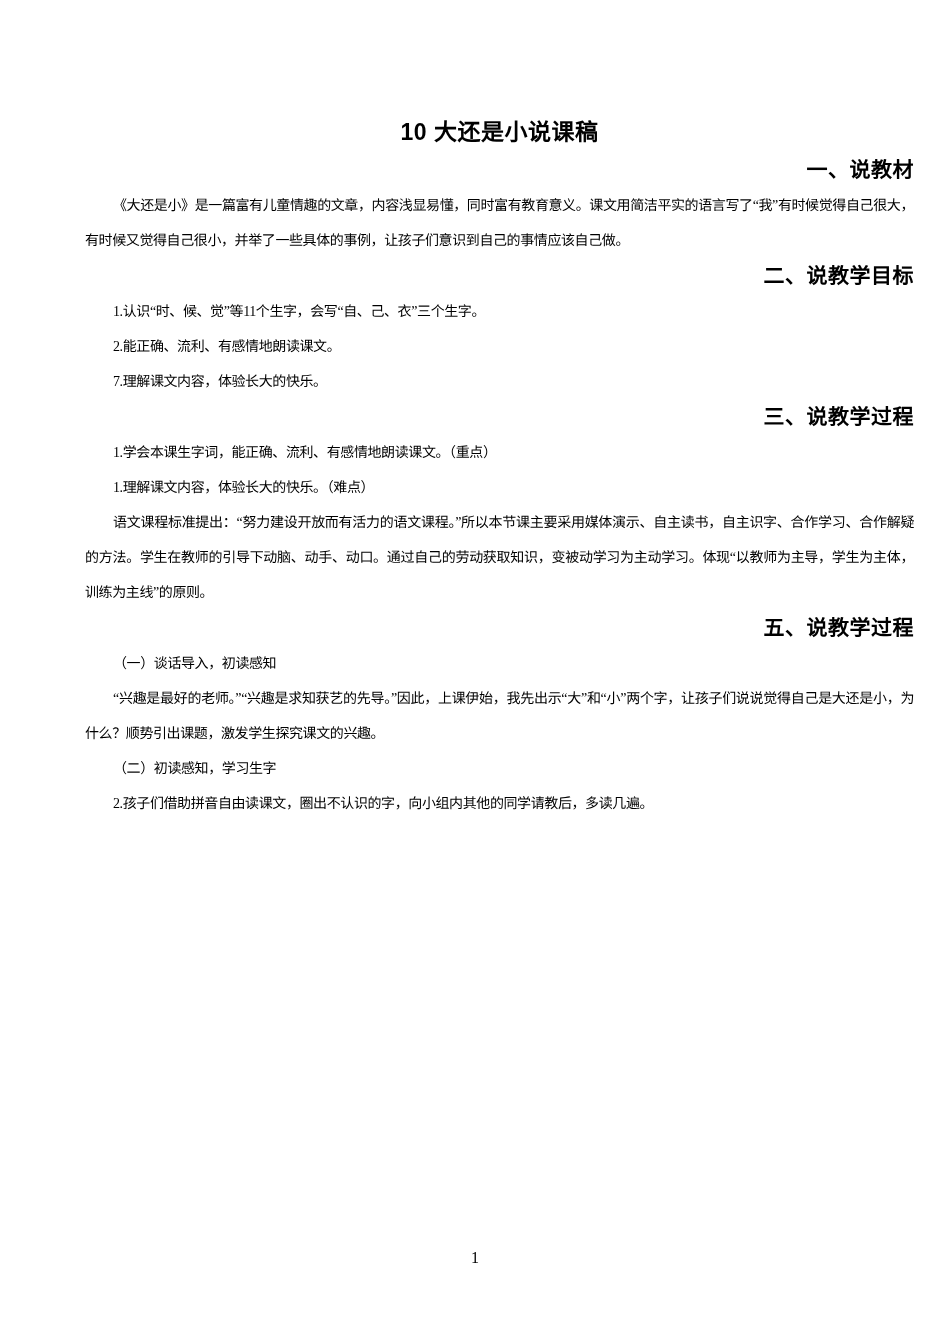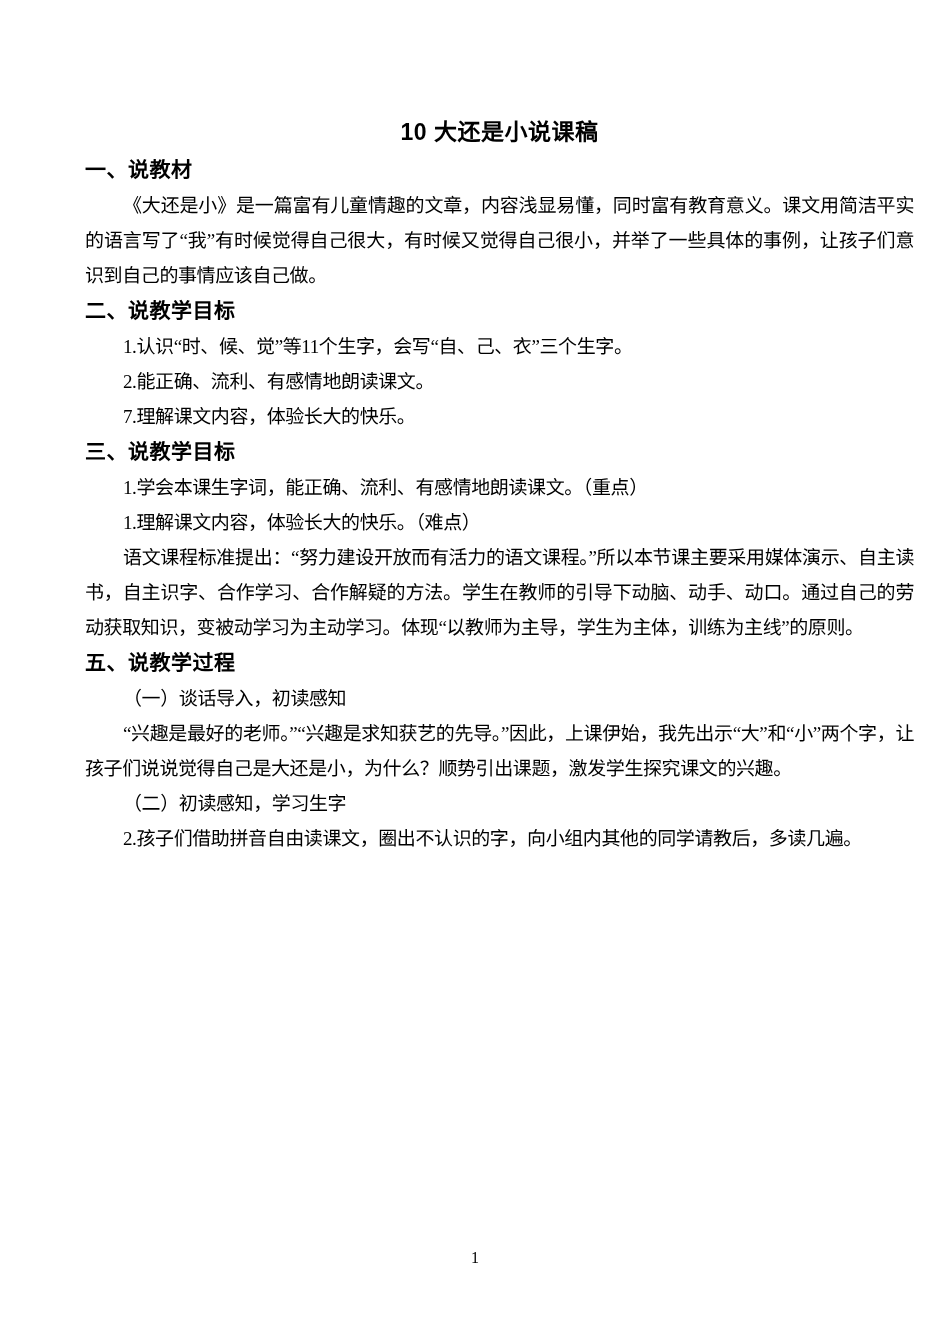--- a/index.html
+++ b/index.html
@@ -28,25 +28,26 @@
     text-align: center;
     letter-spacing: 0.5px;
   }
   .sec-heading {
     margin: 0;
     font-family: "Liberation Sans", "DejaVu Sans", sans-serif;
     font-weight: 700;
     font-size: 21px;
     line-height: 36px;
     letter-spacing: 0.5px;
+    text-align: right;
   }
   .para {
     margin: 0;
     font-family: "Liberation Serif", "DejaVu Serif", serif;
-    font-size: 19px;
+    font-size: 14px;
     line-height: 35px;
     letter-spacing: -0.4px;
     text-align: justify;
     text-indent: 2em;
     word-break: normal;
   }
   .page-number {
     position: absolute;
     left: 0;
     right: 0;
@@ -71,21 +72,21 @@
   </section>
 
   <section>
     <h2 class="sec-heading">二、说教学目标</h2>
     <p class="para">1.认识“时、候、觉”等11个生字，会写“自、己、衣”三个生字。</p>
     <p class="para">2.能正确、流利、有感情地朗读课文。</p>
     <p class="para">7.理解课文内容，体验长大的快乐。</p>
   </section>
 
   <section>
-    <h2 class="sec-heading">三、说教学目标</h2>
+    <h2 class="sec-heading">三、说教学过程</h2>
     <p class="para">1.学会本课生字词，能正确、流利、有感情地朗读课文。（重点）</p>
     <p class="para">1.理解课文内容，体验长大的快乐。（难点）</p>
   </section>
 
   <section>
     <p class="para">语文课程标准提出：“努力建设开放而有活力的语文课程。”所以本节课主要采用媒体演示、自主读书，自主识字、合作学习、合作解疑的方法。学生在教师的引导下动脑、动手、动口。通过自己的劳动获取知识，变被动学习为主动学习。体现“以教师为主导，学生为主体，训练为主线”的原则。</p>
   </section>
 
   <section>
     <h2 class="sec-heading">五、说教学过程</h2>

